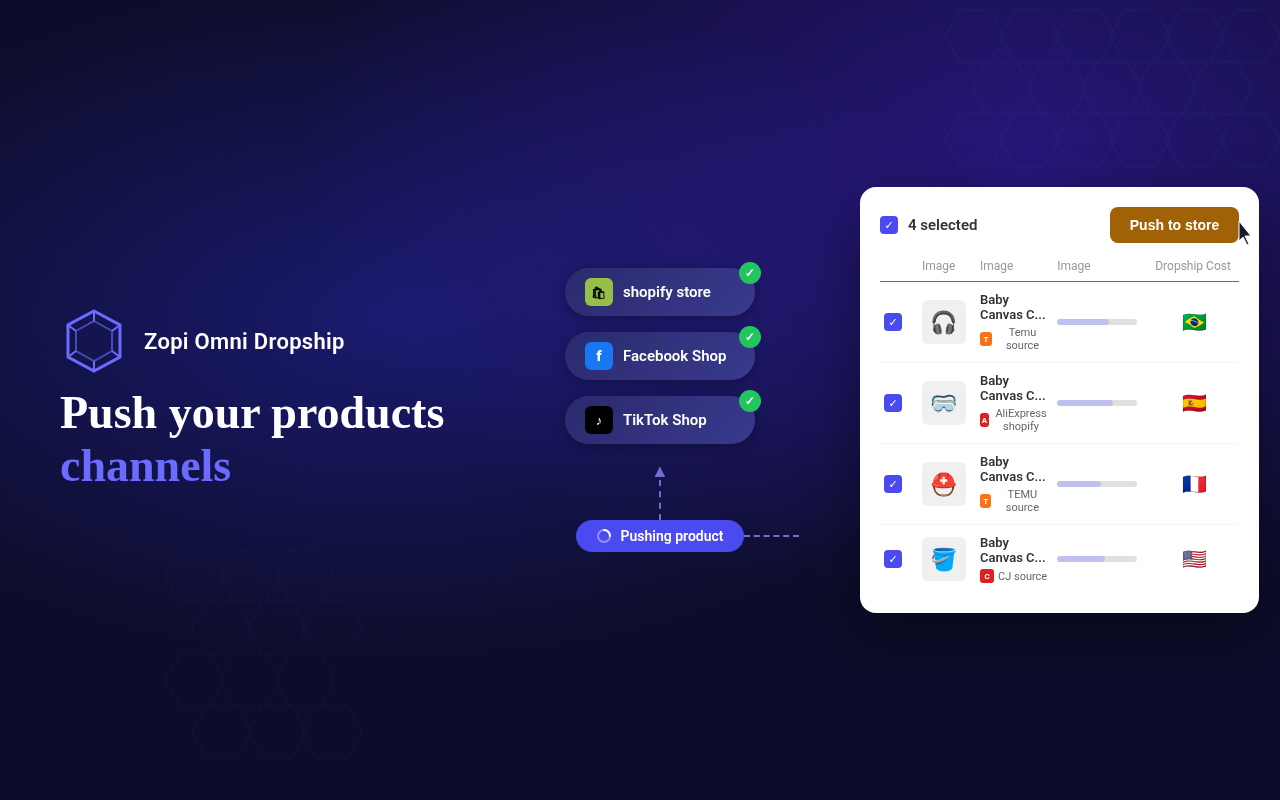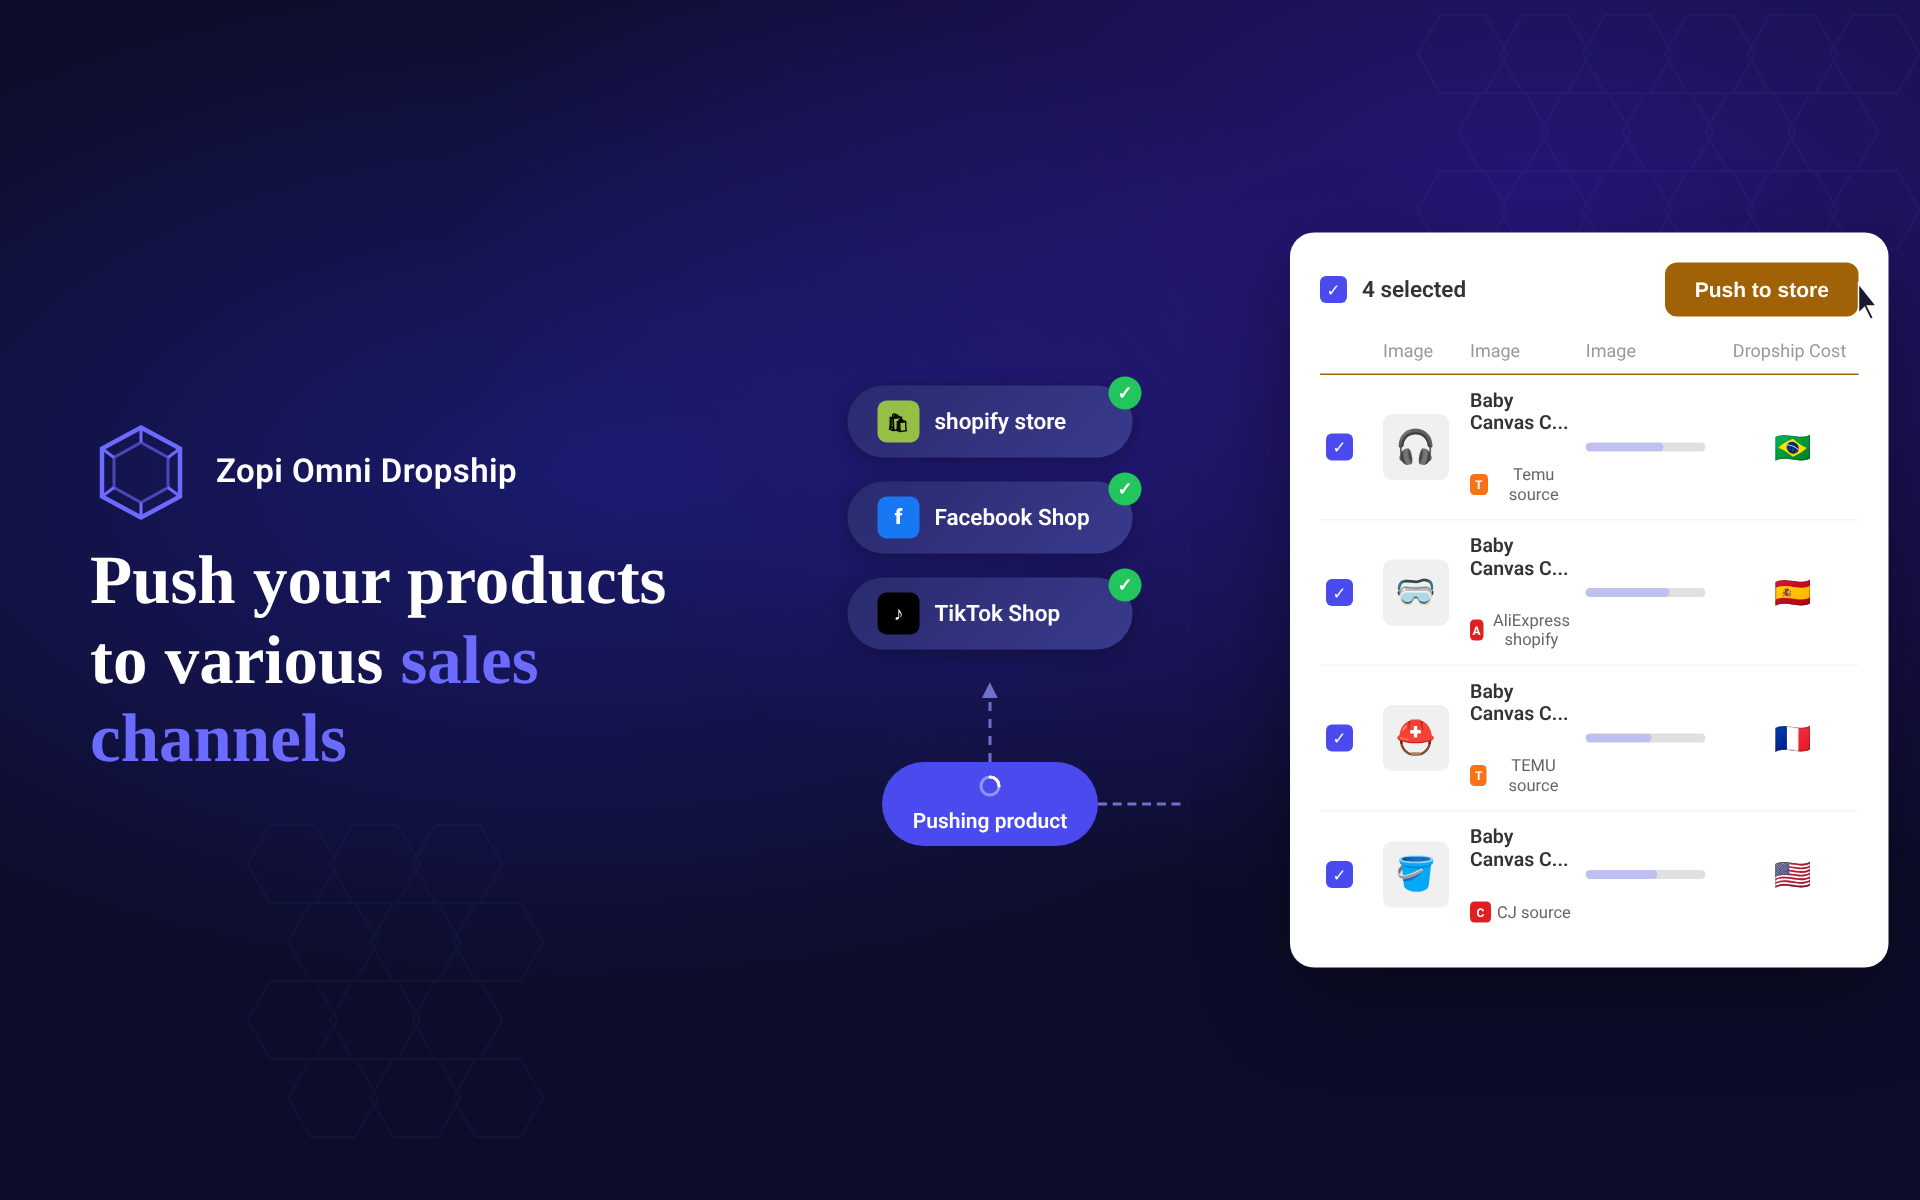--- a/index.html
+++ b/index.html
@@ -175,21 +175,20 @@
       display: flex;
       align-items: center;
       gap: 8px;
       background: #4a4aee;
       border-radius: 30px;
       padding: 8px 20px;
       color: #fff;
       font-size: 14px;
       font-weight: 600;
       position: relative;
-      flex-direction: column;
     }
 
     .pushing-spinner {
       width: 16px;
       height: 16px;
       display: flex;
       align-items: center;
       justify-content: center;
     }
 
@@ -297,21 +296,21 @@
       border-radius: 6px;
       display: flex;
       align-items: center;
       justify-content: center;
       font-size: 22px;
     }
 
     .product-info {
       display: flex;
       flex-direction: column;
-      gap: 20px;
+      gap: 4px;
     }
 
     .product-name {
       font-size: 13px;
       font-weight: 600;
       color: #333;
     }
 
     .source-badge {
       display: flex;
@@ -425,23 +424,20 @@
         <line x1="60" y1="50" x2="52" y2="44" stroke="#6b6bff" stroke-width="2"></line>
         <line x1="34" y1="64" x2="34" y2="54" stroke="#6b6bff" stroke-width="2"></line>
         <line x1="8" y1="50" x2="16" y2="44" stroke="#6b6bff" stroke-width="2"></line>
         <line x1="8" y1="18" x2="16" y2="24" stroke="#6b6bff" stroke-width="2"></line>
       </svg>
       <span class="logo-text">Zopi Omni Dropship</span>
     </div>
 
     <div class="headline">
       <div>Push your products</div>
-      <div>
-        <span>to various </span><span class="headline-accent">sales</span>
-      </div>
       <div class="headline-accent">channels</div>
     </div>
 
   </div>
 
   <div class="middle-section">
 
     <div class="channel-pill shopify">
       <div class="channel-icon shopify-icon">
         <svg width="16" height="16" viewBox="0 0 16 16">

